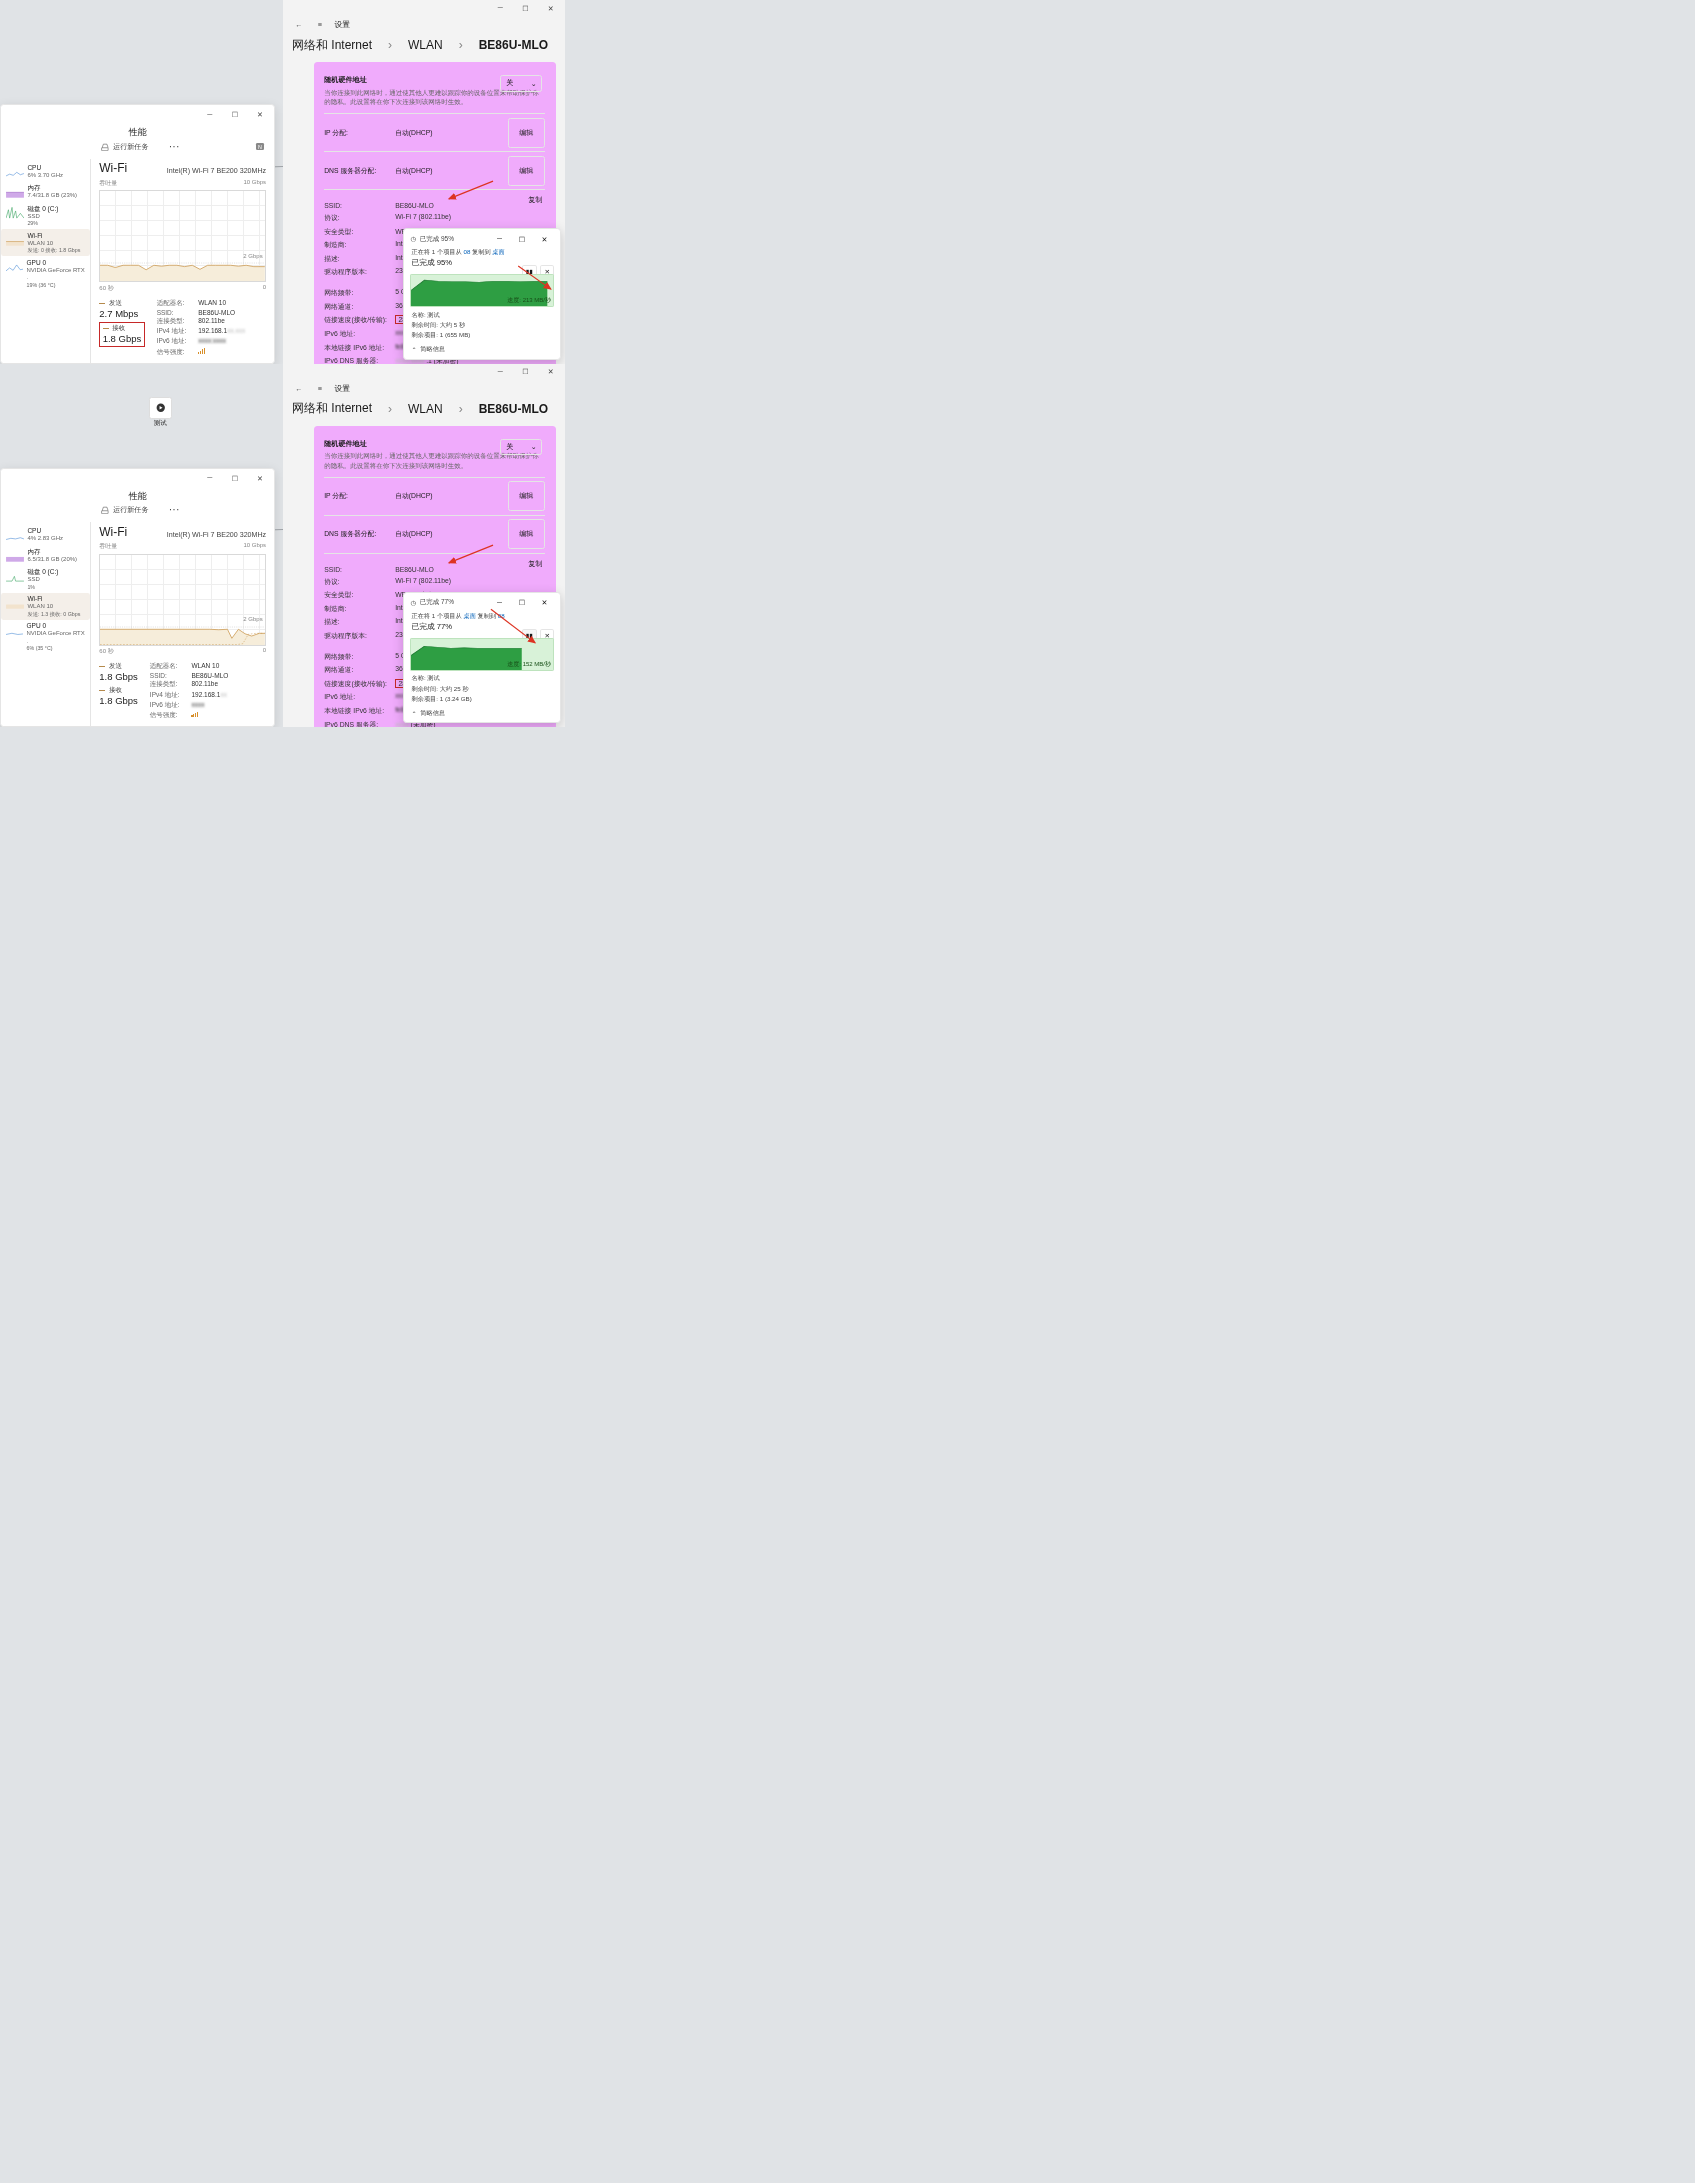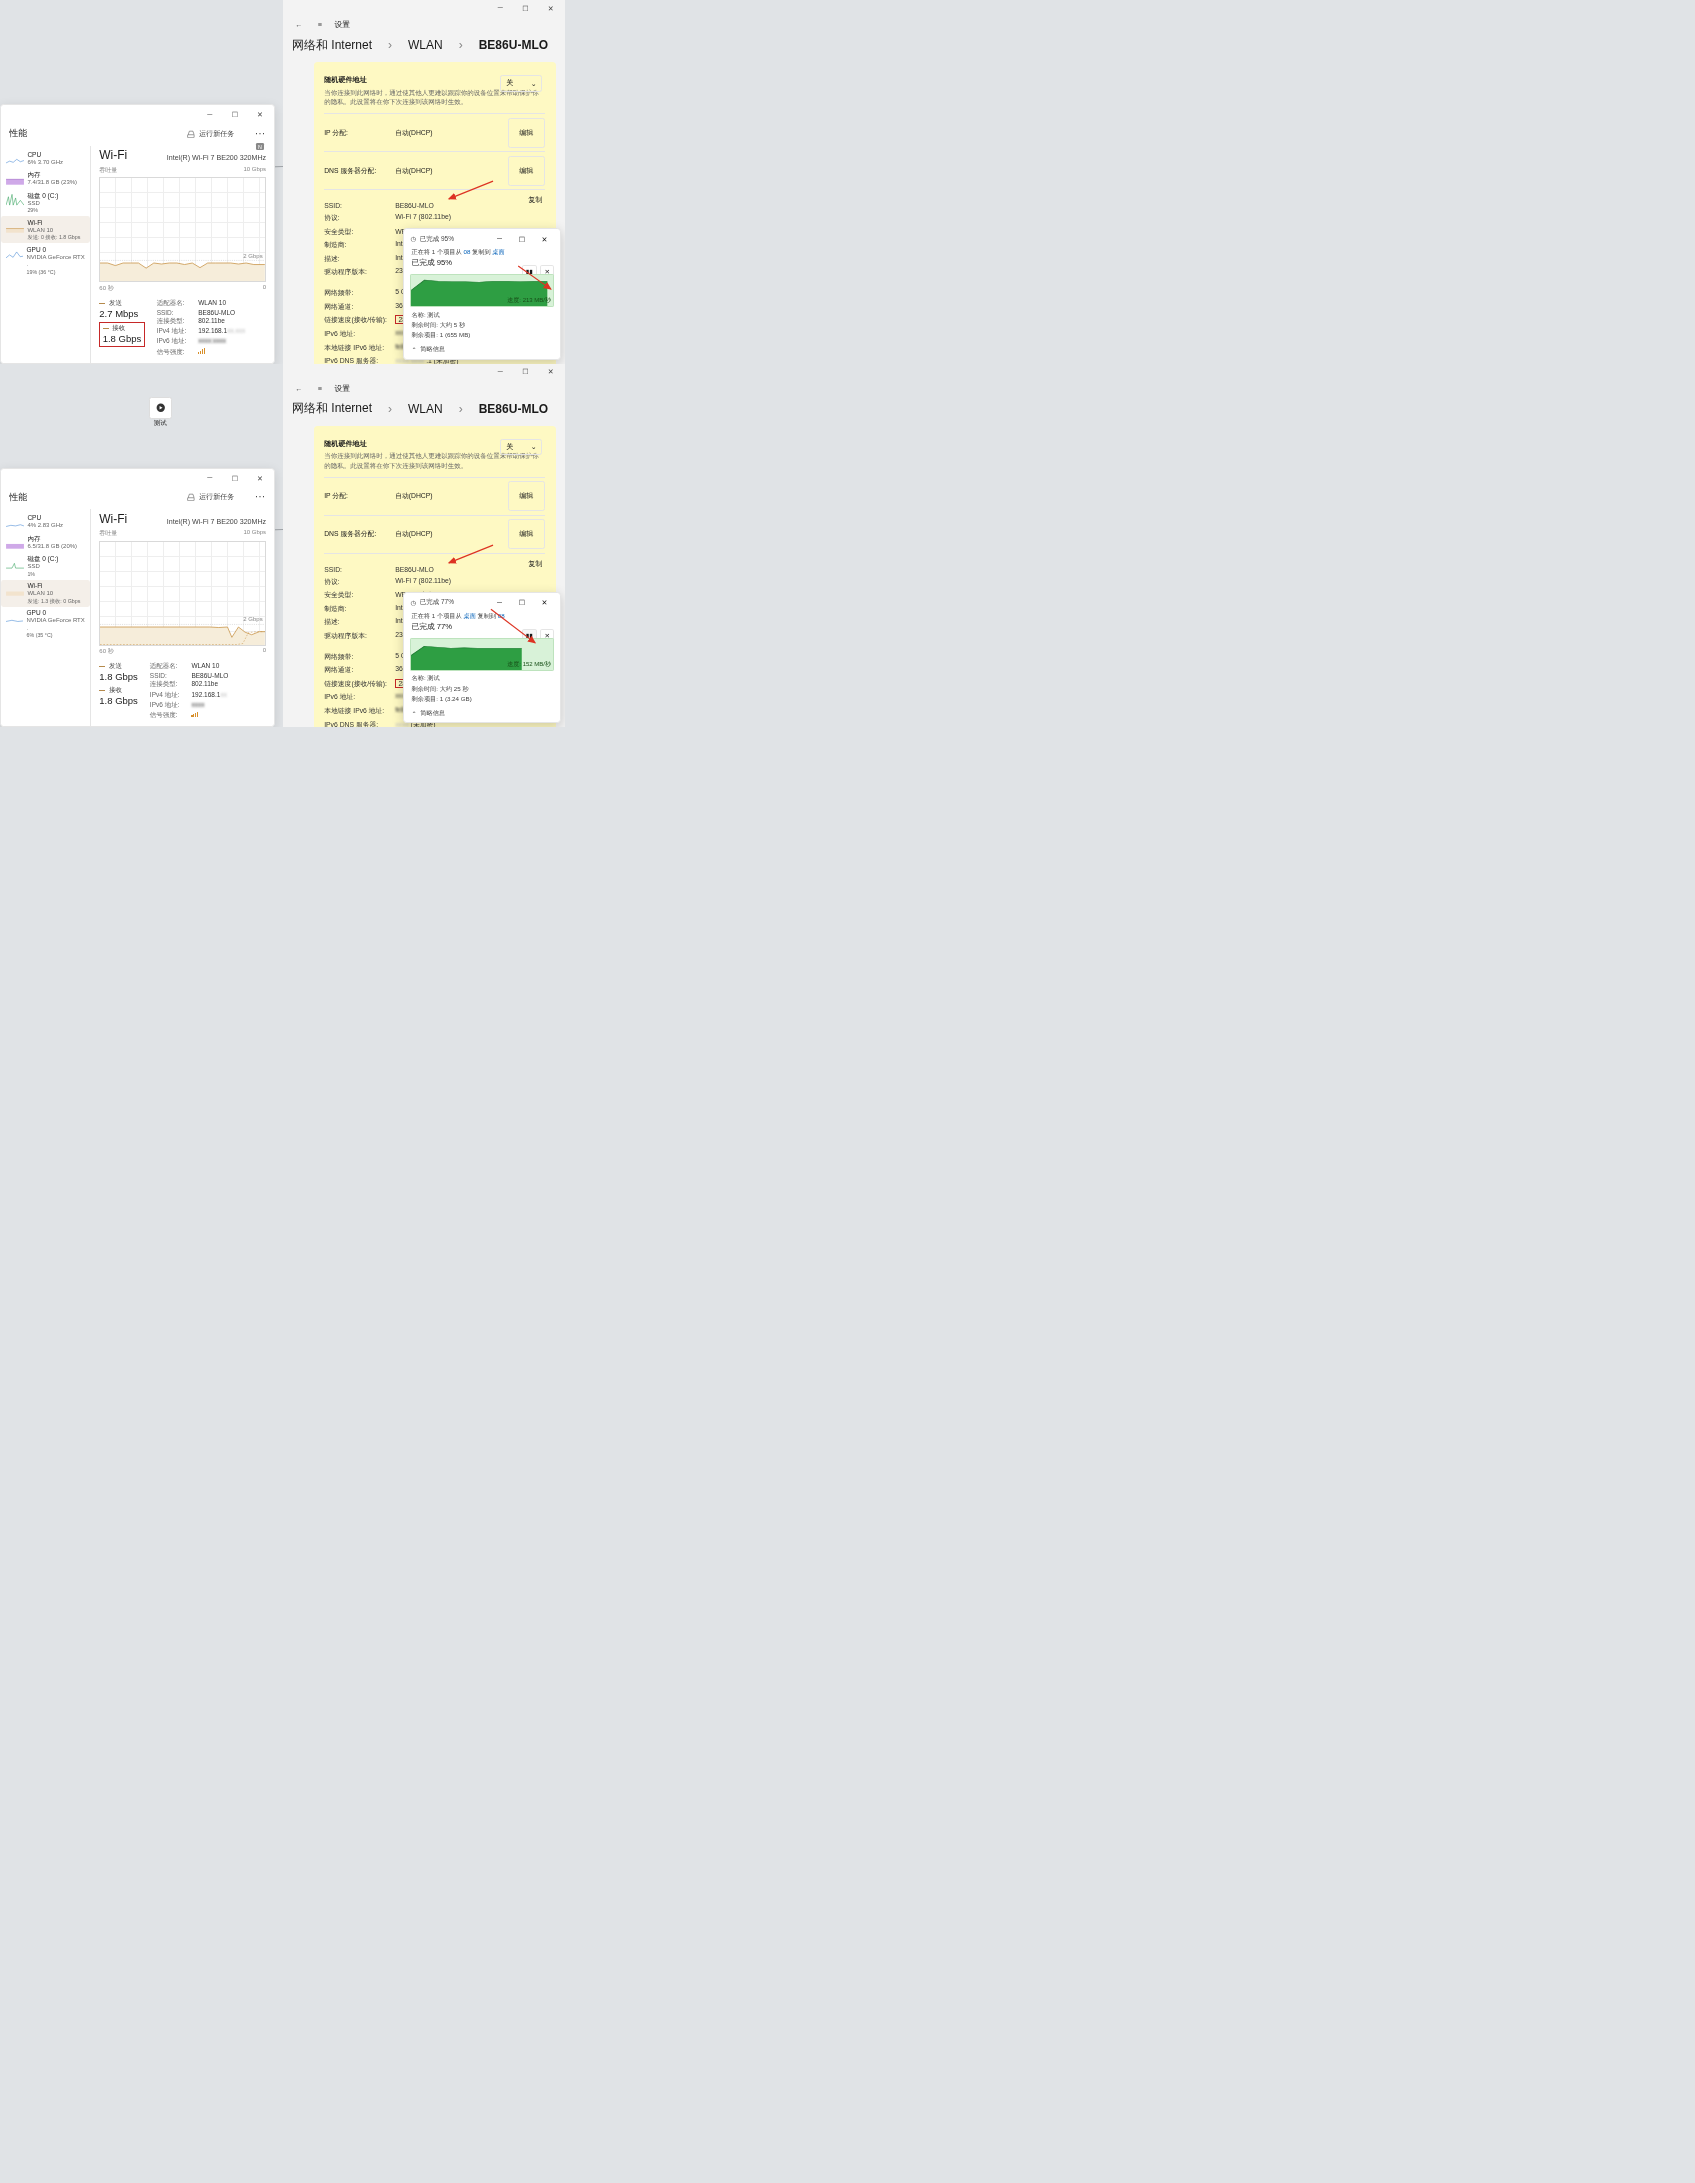--- a/index.html
+++ b/index.html
@@ -21,21 +21,21 @@
   .cell{position:relative;background:#e0e3e6;overflow:hidden;}
   
   .desk-line{position:absolute;left:-12px;right:-12px;height:1.2px;background:linear-gradient(90deg,#bfc3c8,#9ea2a7);top:47%;transform:rotate(-2deg);}
   
   .window{position:absolute;background:#fff;border:0.6px solid var(--line);border-radius:3.6px;box-shadow:0 3.6px 10.7px rgba(0,0,0,.12);display:flex;flex-direction:column;overflow:hidden;}
   .titlebar{height:19px;display:flex;justify-content:flex-end;align-items:center;padding:0 2.4px;}
   .winbtns{display:flex;gap:1.2px;}
   .winbtn{width:24px;height:16.6px;display:grid;place-items:center;border-radius:2.4px;color:#444;}
   
   .tm{left:0;right:7.1px;bottom:0;top:104px;}
-  .tm .toolbar{display:flex;align-items:center;justify-content:space-between;padding:2.4px 8.3px 4.8px;}
+  .tm .toolbar{display:flex;align-items:center;justify-content:space-between;padding:2.4px 8.3px 4.8px;flex-direction:column;}
   .tm .tabtitle{font-size:9px;}
   .tm .right{display:flex;align-items:center;gap:15px;color:#444;}
   .runbtn{display:flex;align-items:center;gap:3.6px;padding:2.4px 6px;border-radius:2.4px;}
   .runbtn svg{width:8.3px;height:8.3px;stroke:#444;fill:none;stroke-width:0.9px;}
   .dots{letter-spacing:1.2px;font-weight:700;}
   .tm-body{display:flex;flex:1;min-height:0;}
   .sidebar{width:89px;display:flex;flex-direction:column;padding:2.4px 0;}
   .sitem{display:flex;padding:2.4px 4.8px;gap:3.6px;border-radius:2.4px;align-items:flex-start;}
   .sitem.sel{background:#f4efe9;}
   .sitem .spark{width:18px;height:14.3px;display:block;}
@@ -71,21 +71,21 @@
   .sigbars span:nth-child(3){height:4.2px;} .sigbars span:nth-child(4){height:5.3px;}
   
   .settings{top:0;left:0;right:0;bottom:0;border-radius:0;box-shadow:none;border:none;background:var(--pane);}
   .settings .titlebar{background:var(--pane);}
   .settings .hdr{display:flex;align-items:center;gap:8.3px;padding:2.4px 9.5px 0;}
   .icobtn{width:13px;height:13px;display:grid;place-items:center;color:#444;}
   .st-title{font-size:7.7px;}
   .breadcrumb{display:flex;align-items:center;gap:16px;padding:4.8px 9.5px 8.3px;font-size:12px;}
   .breadcrumb .sep{color:#888;}
   .breadcrumb .cur{font-weight:600;}
-  .content{background:#fef9c3;margin:0 9.5px 0 31px;border-radius:3.6px;padding:7.1px 10.7px 6px;}
+  .content{background:#f0abfc;margin:0 9.5px 0 31px;border-radius:3.6px;padding:7.1px 10.7px 6px;}
   .block{border-bottom:0.6px solid var(--line);padding:6px 0;position:relative;}
   .block:last-child{border-bottom:none;}
   .block h4{margin:0 0 2.4px;font-size:7.1px;font-weight:600;}
   .desc{color:var(--muted);font-size:6.5px;line-height:1.5;}
   .dd{position:absolute;right:2.4px;top:6px;width:42px;height:16.6px;border:0.6px solid var(--line);border-radius:2.4px;display:flex;align-items:center;justify-content:space-between;padding:0 4.8px;font-size:7.1px;}
   .row{display:flex;align-items:center;justify-content:space-between;padding:3.6px 0;}
   .row .k{width:71px;font-size:6.8px;}
   .row .v{flex:1;font-size:6.8px;}
   .row .btn{width:37px;height:30px;border:0.6px solid var(--line);border-radius:2.4px;display:grid;place-items:center;font-size:7.1px;}
   .props{display:grid;grid-template-columns:71px 1fr;row-gap:3.6px;padding:6px 0;font-size:6.8px;}

